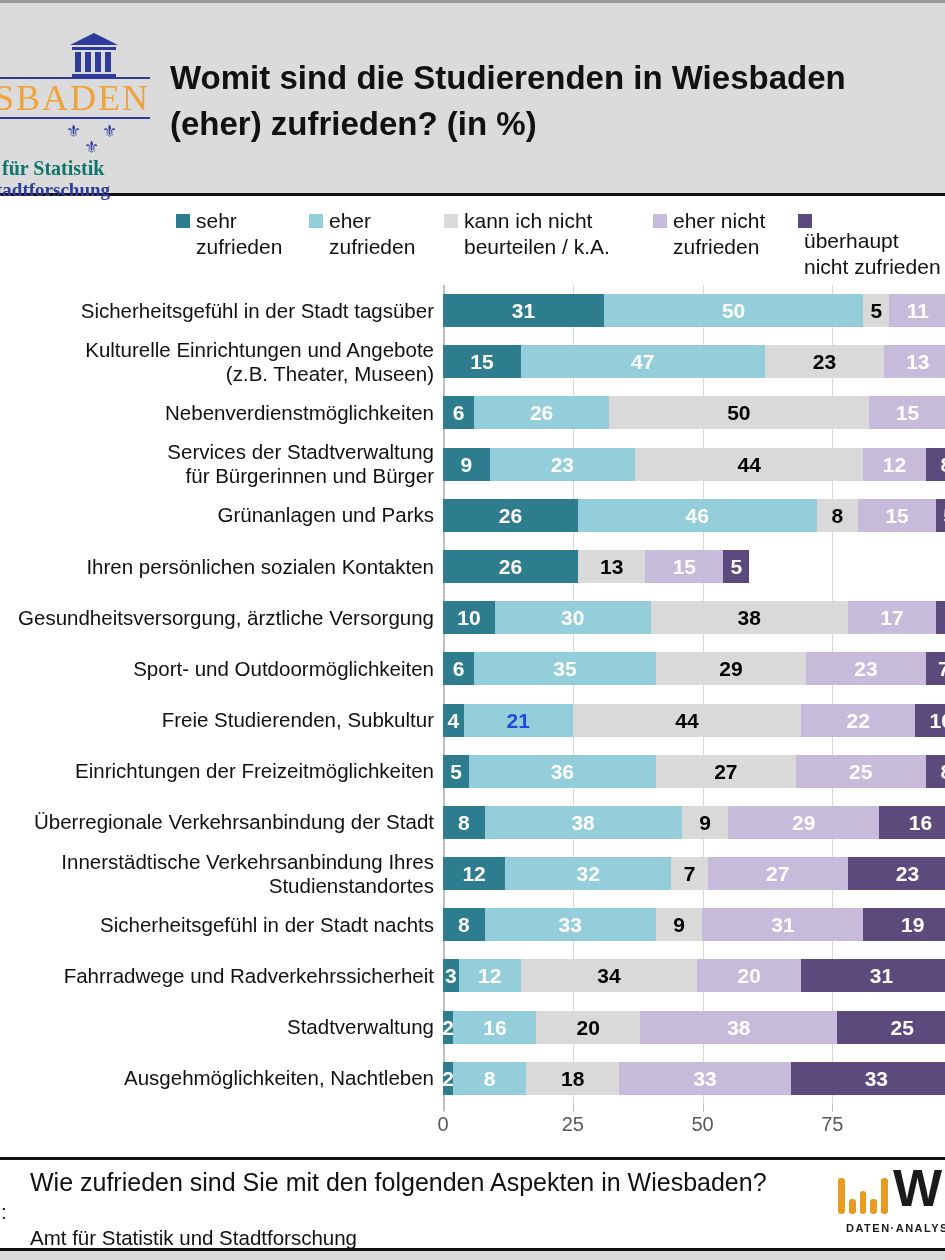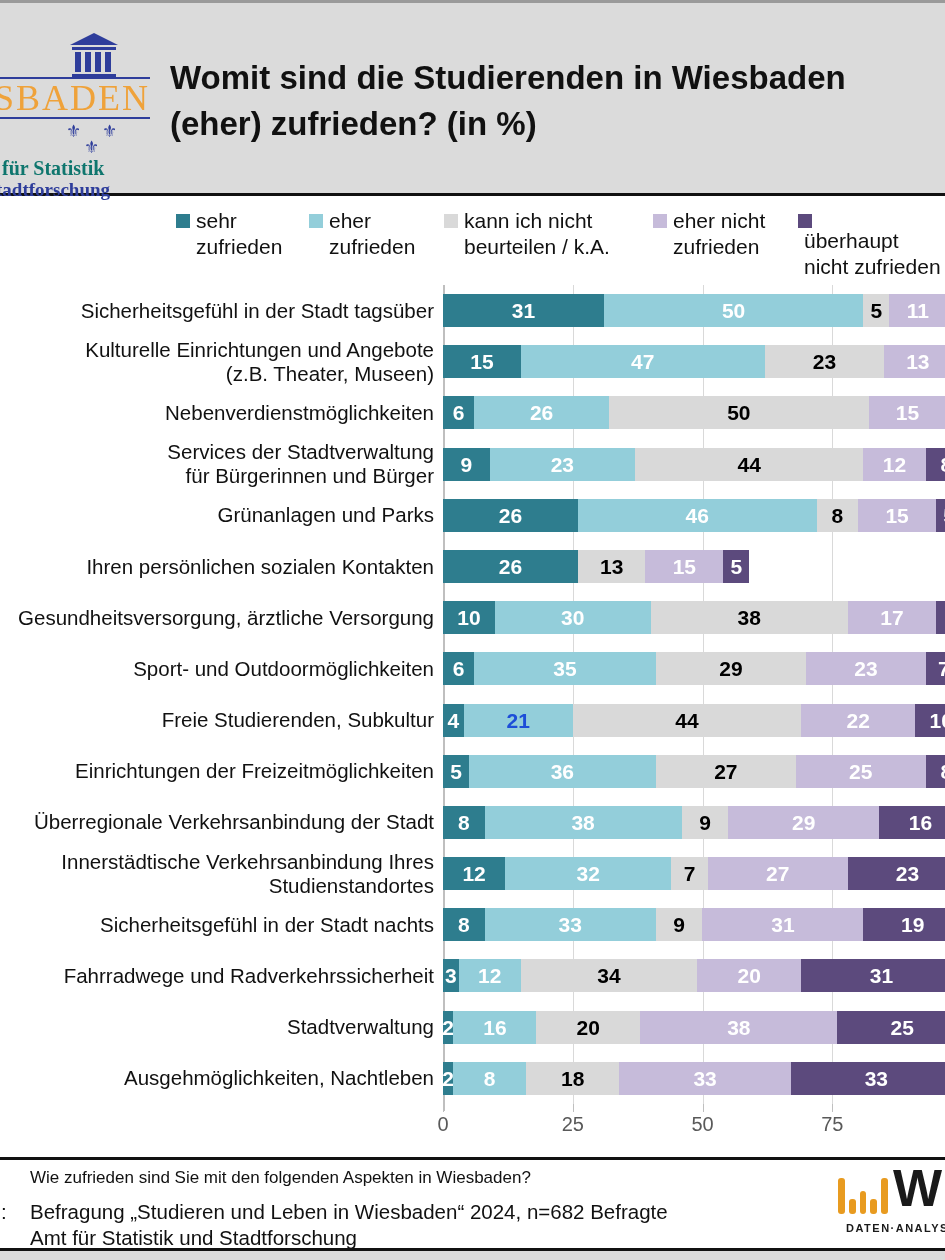--- a/index.html
+++ b/index.html
@@ -45,21 +45,21 @@
         display:flex;align-items:center;justify-content:flex-end;}
   .cat-label span{font-size:20.5px;line-height:24px;color:#111;white-space:pre;text-align:right;}
   .bars{position:absolute;left:443px;top:9px;height:33px;display:flex;}
   .seg{position:relative;height:33px;flex:none;}
   .seg span{position:absolute;left:50%;transform:translateX(-50%);top:0;height:33px;line-height:33px;
         font-size:21px;font-weight:bold;white-space:nowrap;}
   .xlabels{position:absolute;top:1113px;left:0;width:945px;height:24px;}
   .xlabel{position:absolute;transform:translateX(-50%);font-size:20px;color:#595959;}
   
   .footer{position:absolute;left:0;top:1157px;width:945px;height:91px;background:#fff;border-top:3px solid #111;}
-  .f-question{position:absolute;left:30px;top:8px;font-size:17px;color:#111;}
+  .f-question{position:absolute;left:30px;top:8px;font-size:25px;color:#111;}
   .f-colon{position:absolute;left:1px;top:40px;font-size:20.5px;color:#111;}
   .f-source1{position:absolute;left:30px;top:40px;font-size:20.5px;color:#111;}
   .f-source2{position:absolute;left:30px;top:66px;font-size:20.5px;color:#111;}
   .brand{position:absolute;left:838px;top:6px;width:120px;height:80px;}
   .brand-bars{position:absolute;left:0;top:8px;width:50px;height:40px;display:flex;align-items:flex-end;gap:4px;}
   .brand-bar{width:7px;background:#e89b20;border-radius:3px;}
   .brand-word{position:absolute;left:55px;top:-8px;font-size:52px;font-weight:bold;color:#1a1a1a;white-space:nowrap;}
   .brand-sub{position:absolute;left:8px;top:56px;font-size:11px;font-weight:bold;color:#1a1a1a;
         letter-spacing:1.5px;white-space:nowrap;}
   .bottom-line{position:absolute;left:0;top:1248px;width:945px;height:3px;background:#111;}
@@ -463,21 +463,20 @@
 <div class="xlabels">
     <div class="xlabel" style="left: 443px; color: rgb(89, 89, 89);">0</div>
     <div class="xlabel" style="left: 572.75px; color: rgb(89, 89, 89);">25</div>
     <div class="xlabel" style="left: 702.5px; color: rgb(89, 89, 89);">50</div>
     <div class="xlabel" style="left: 832.25px; color: rgb(89, 89, 89);">75</div>
   </div>
 
 <div class="footer">
   <div class="f-question">Wie zufrieden sind Sie mit den folgenden Aspekten in Wiesbaden?</div>
   <div class="f-colon">:</div>
-  <div class="f-source1">Befragung „Studieren und Leben in Wiesbaden“ 2024, n=682 Befragte</div>
   <div class="f-source2">Amt für Statistik und Stadtforschung</div>
   <div class="brand">
     <div class="brand-bars">
       <div class="brand-bar" style="height:36px"></div>
       <div class="brand-bar" style="height:15px"></div>
       <div class="brand-bar" style="height:23px"></div>
       <div class="brand-bar" style="height:15px"></div>
       <div class="brand-bar" style="height:36px"></div>
     </div>
     <div class="brand-word">WI</div>

